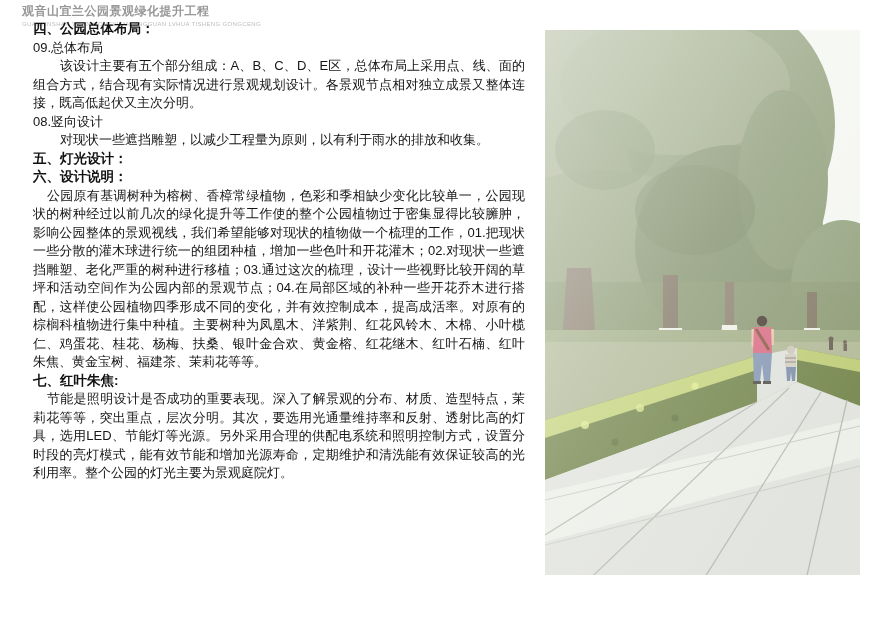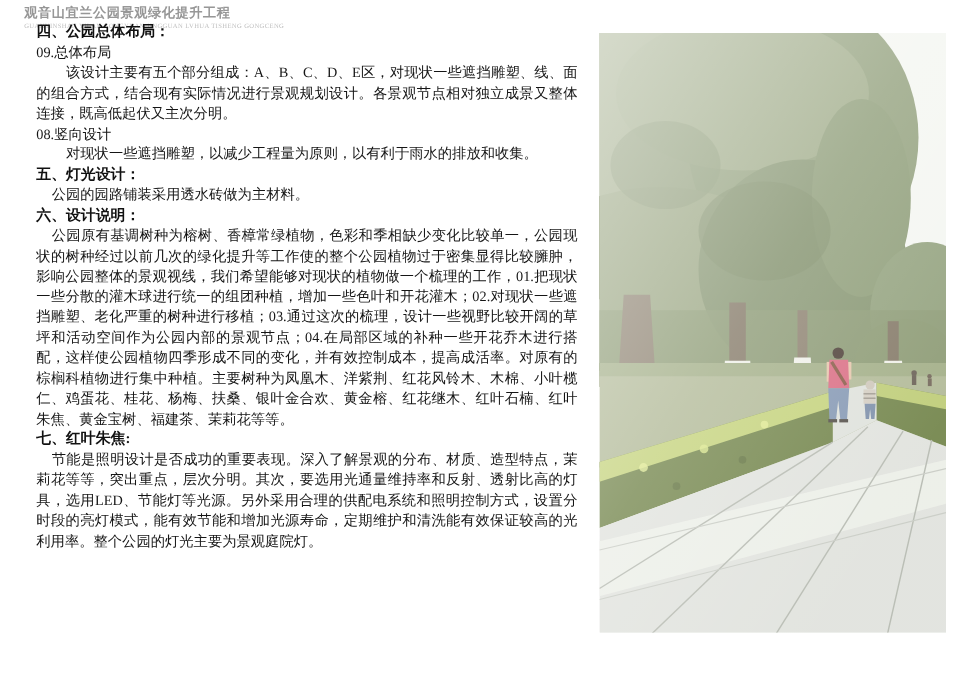--- a/index.html
+++ b/index.html
@@ -1,17 +1,17 @@
 <!DOCTYPE html>
 <html><head>
 <meta charset="utf-8">
 <style>
   html,body{margin:0;padding:0;background:#ffffff;}
   body{width:872px;height:617px;font-family:"Liberation Sans",sans-serif;}
-  .page{position:relative;width:872px;height:575px;background:#fff;overflow:hidden;font-family:Liberation Serif, serif;}
+  .page{position:relative;width:872px;height:575px;background:#fff;overflow:hidden;}
 
   .hdr{position:absolute;left:22px;top:3px;}
   .hdr .title{font-size:12px;font-weight:bold;color:#979797;letter-spacing:.5px;}
   .hdr .subtitle{font-size:6px;color:#bdbdbd;letter-spacing:.35px;margin-top:1px;}
 
   .text-col{position:absolute;left:33px;top:20px;width:492px;color:#151515;
             font-size:13px;line-height:18.5px;text-align:justify;}
   .text-col h2{font-size:13.5px;font-weight:600;margin:0;color:#111;}
   .h-after{margin-bottom:18.5px;}
   .sec{margin-top:14px;}
@@ -34,27 +34,26 @@
 
   <header class="hdr">
     <div class="title">观音山宜兰公园景观绿化提升工程</div>
     <div class="subtitle">GUANYINSHAN YILAN GONGYUAN JINGGUAN LVHUA TISHENG GONGCENG</div>
   </header>
 
   <main class="text-col">
     <h2 class="h-after">四、公园总体布局：</h2>
 
     <p class="sublabel">09.总体布局</p>
-    <p class="ind2">该设计主要有五个部分组成：A、B、C、D、E区，对现状一些遮挡雕塑、线、面的组合方式，结合现有实际情况进行景观规划设计。各景观节点相对独立成景又整体连接，既高低起伏又主次分明。</p>
+    <p class="ind2">该设计主要有五个部分组成：A、B、C、D、E区，总体布局上采用点、线、面的组合方式，结合现有实际情况进行景观规划设计。各景观节点相对独立成景又整体连接，既高低起伏又主次分明。</p>
 
     <p class="sublabel">08.竖向设计</p>
     <p class="ind2">对现状一些遮挡雕塑，以减少工程量为原则，以有利于雨水的排放和收集。</p>
 
     <h2 class="sec">五、灯光设计：</h2>
-    <p class="ind1">公园的园路铺装采用透水砖做为主材料。</p>
 
     <h2 class="sec">六、设计说明：</h2>
     <p class="ind1">公园原有基调树种为榕树、香樟常绿植物，色彩和季相缺少变化比较单一，公园现状的树种经过以前几次的绿化提升等工作使的整个公园植物过于密集显得比较臃肿，影响公园整体的景观视线，我们希望能够对现状的植物做一个梳理的工作，01.把现状一些分散的灌木球进行统一的组团种植，增加一些色叶和开花灌木；02.对现状一些遮挡雕塑、老化严重的树种进行移植；03.通过这次的梳理，设计一些视野比较开阔的草坪和活动空间作为公园内部的景观节点；04.在局部区域的补种一些开花乔木进行搭配，这样使公园植物四季形成不同的变化，并有效控制成本，提高成活率。对原有的棕榈科植物进行集中种植。主要树种为凤凰木、洋紫荆、红花风铃木、木棉、小叶榄仁、鸡蛋花、桂花、杨梅、扶桑、银叶金合欢、黄金榕、红花继木、红叶石楠、红叶朱焦、黄金宝树、福建茶、茉莉花等等。</p>
 
     <h2 class="sec">七、红叶朱焦:</h2>
     <p class="ind1">节能是照明设计是否成功的重要表现。深入了解景观的分布、材质、造型特点，茉莉花等等，突出重点，层次分明。其次，要选用光通量维持率和反射、透射比高的灯具，选用LED、节能灯等光源。另外采用合理的供配电系统和照明控制方式，设置分时段的亮灯模式，能有效节能和增加光源寿命，定期维护和清洗能有效保证较高的光利用率。整个公园的灯光主要为景观庭院灯。</p>
   </main>
 
   <figure class="photo">
     <svg viewBox="0 0 315 563" width="315" height="563" xmlns="http://www.w3.org/2000/svg">

